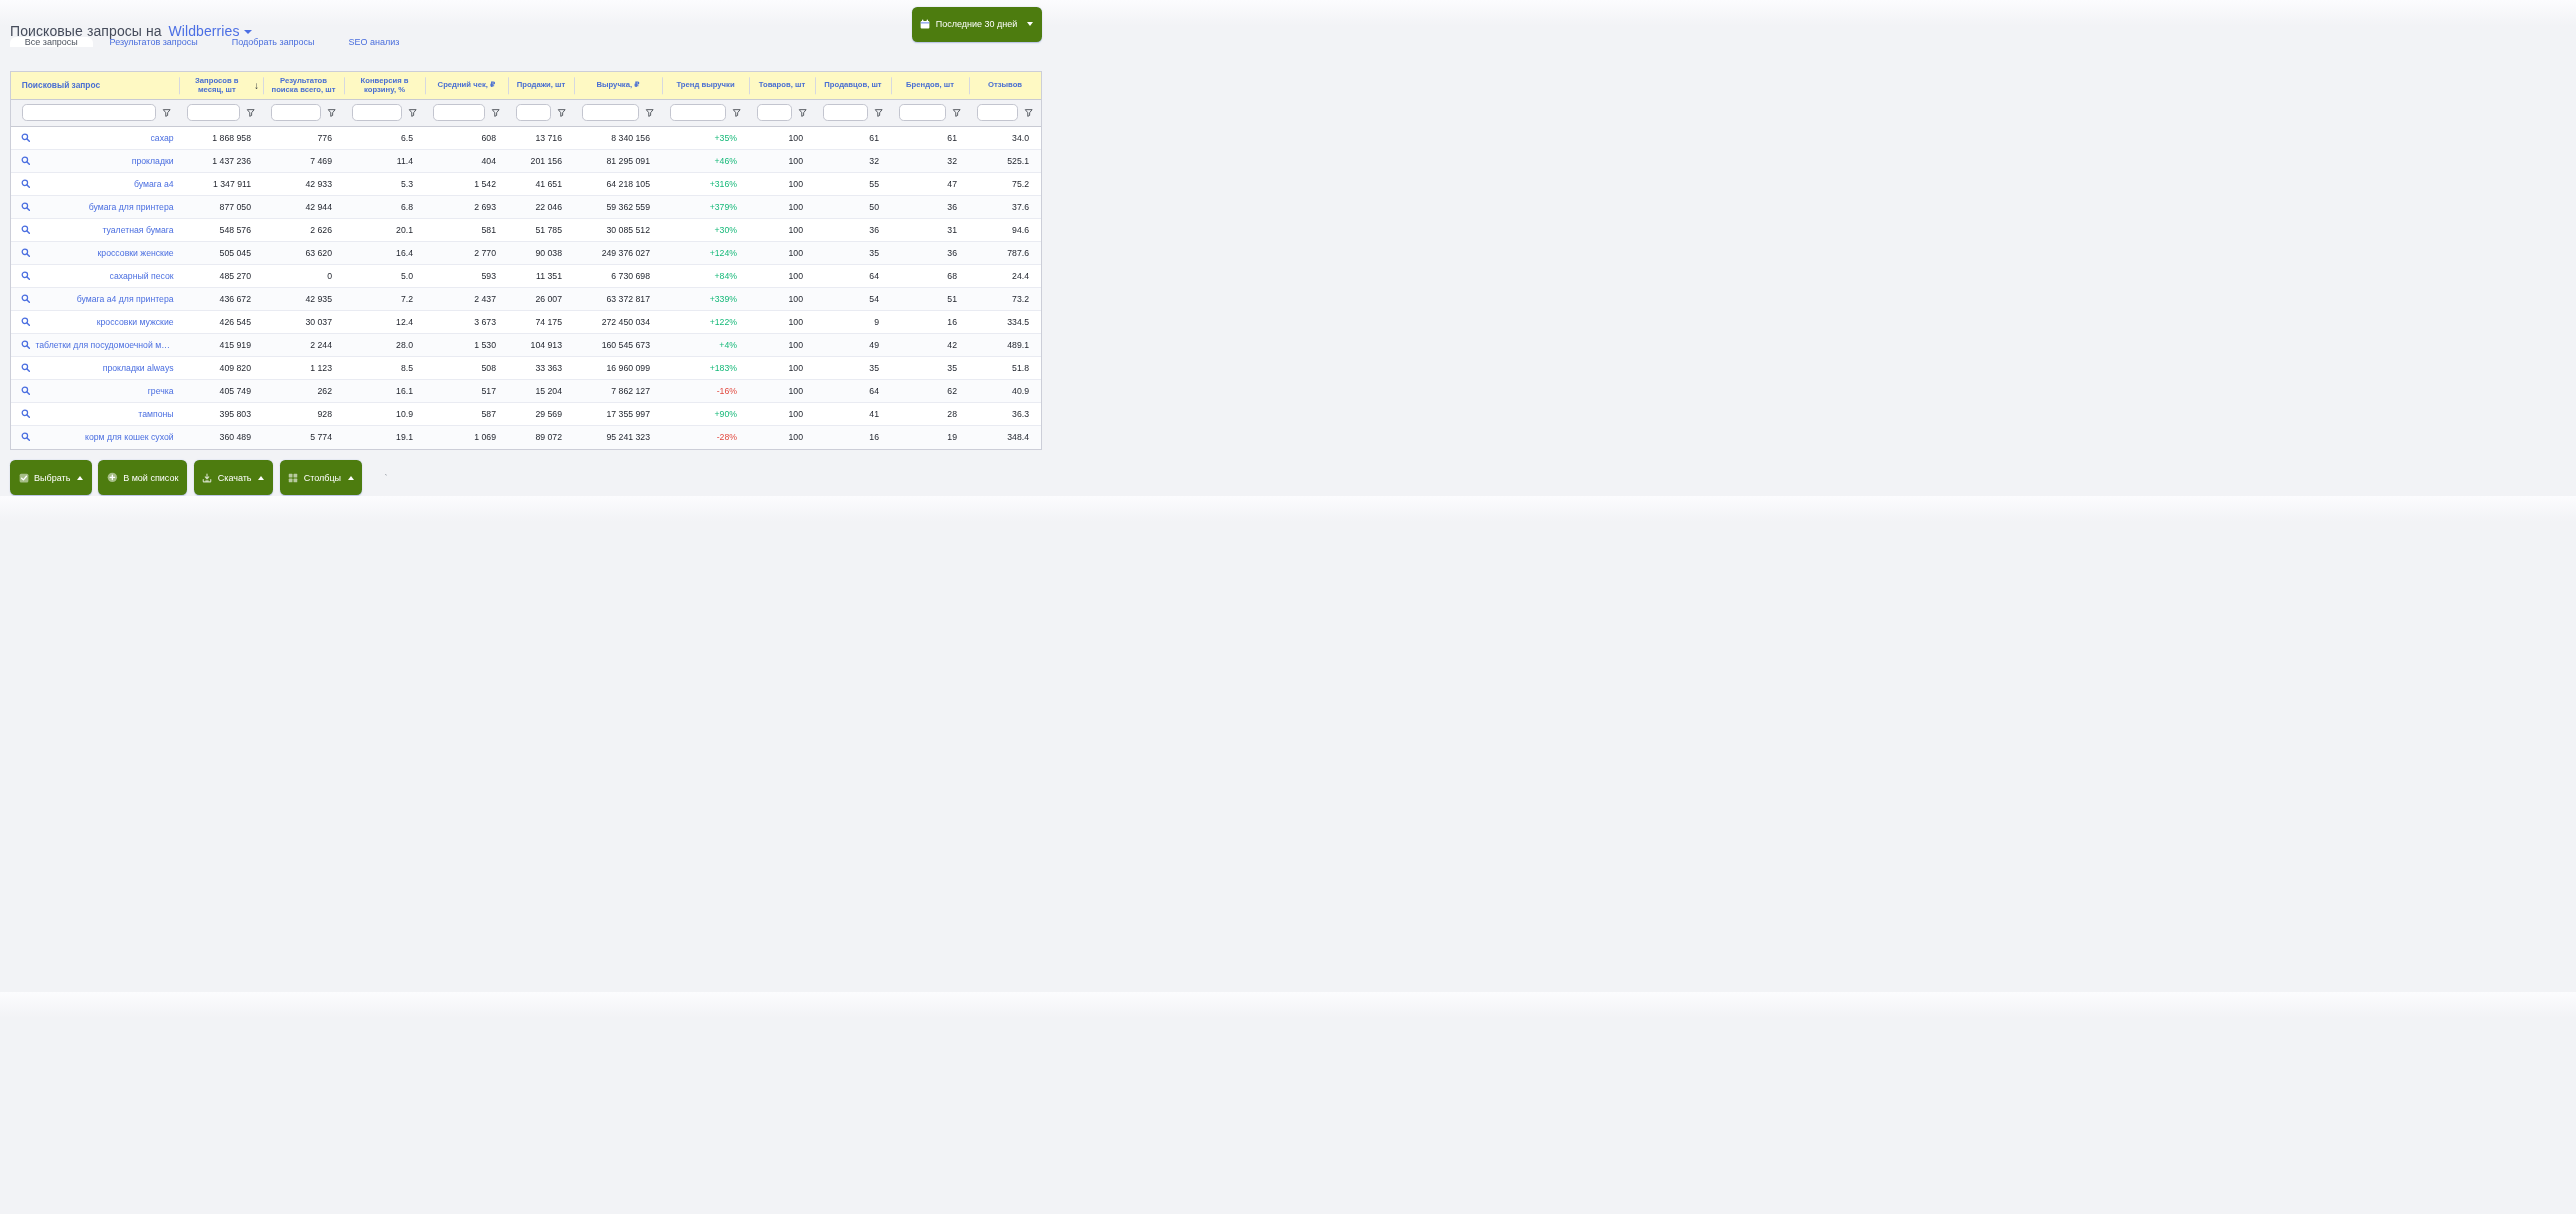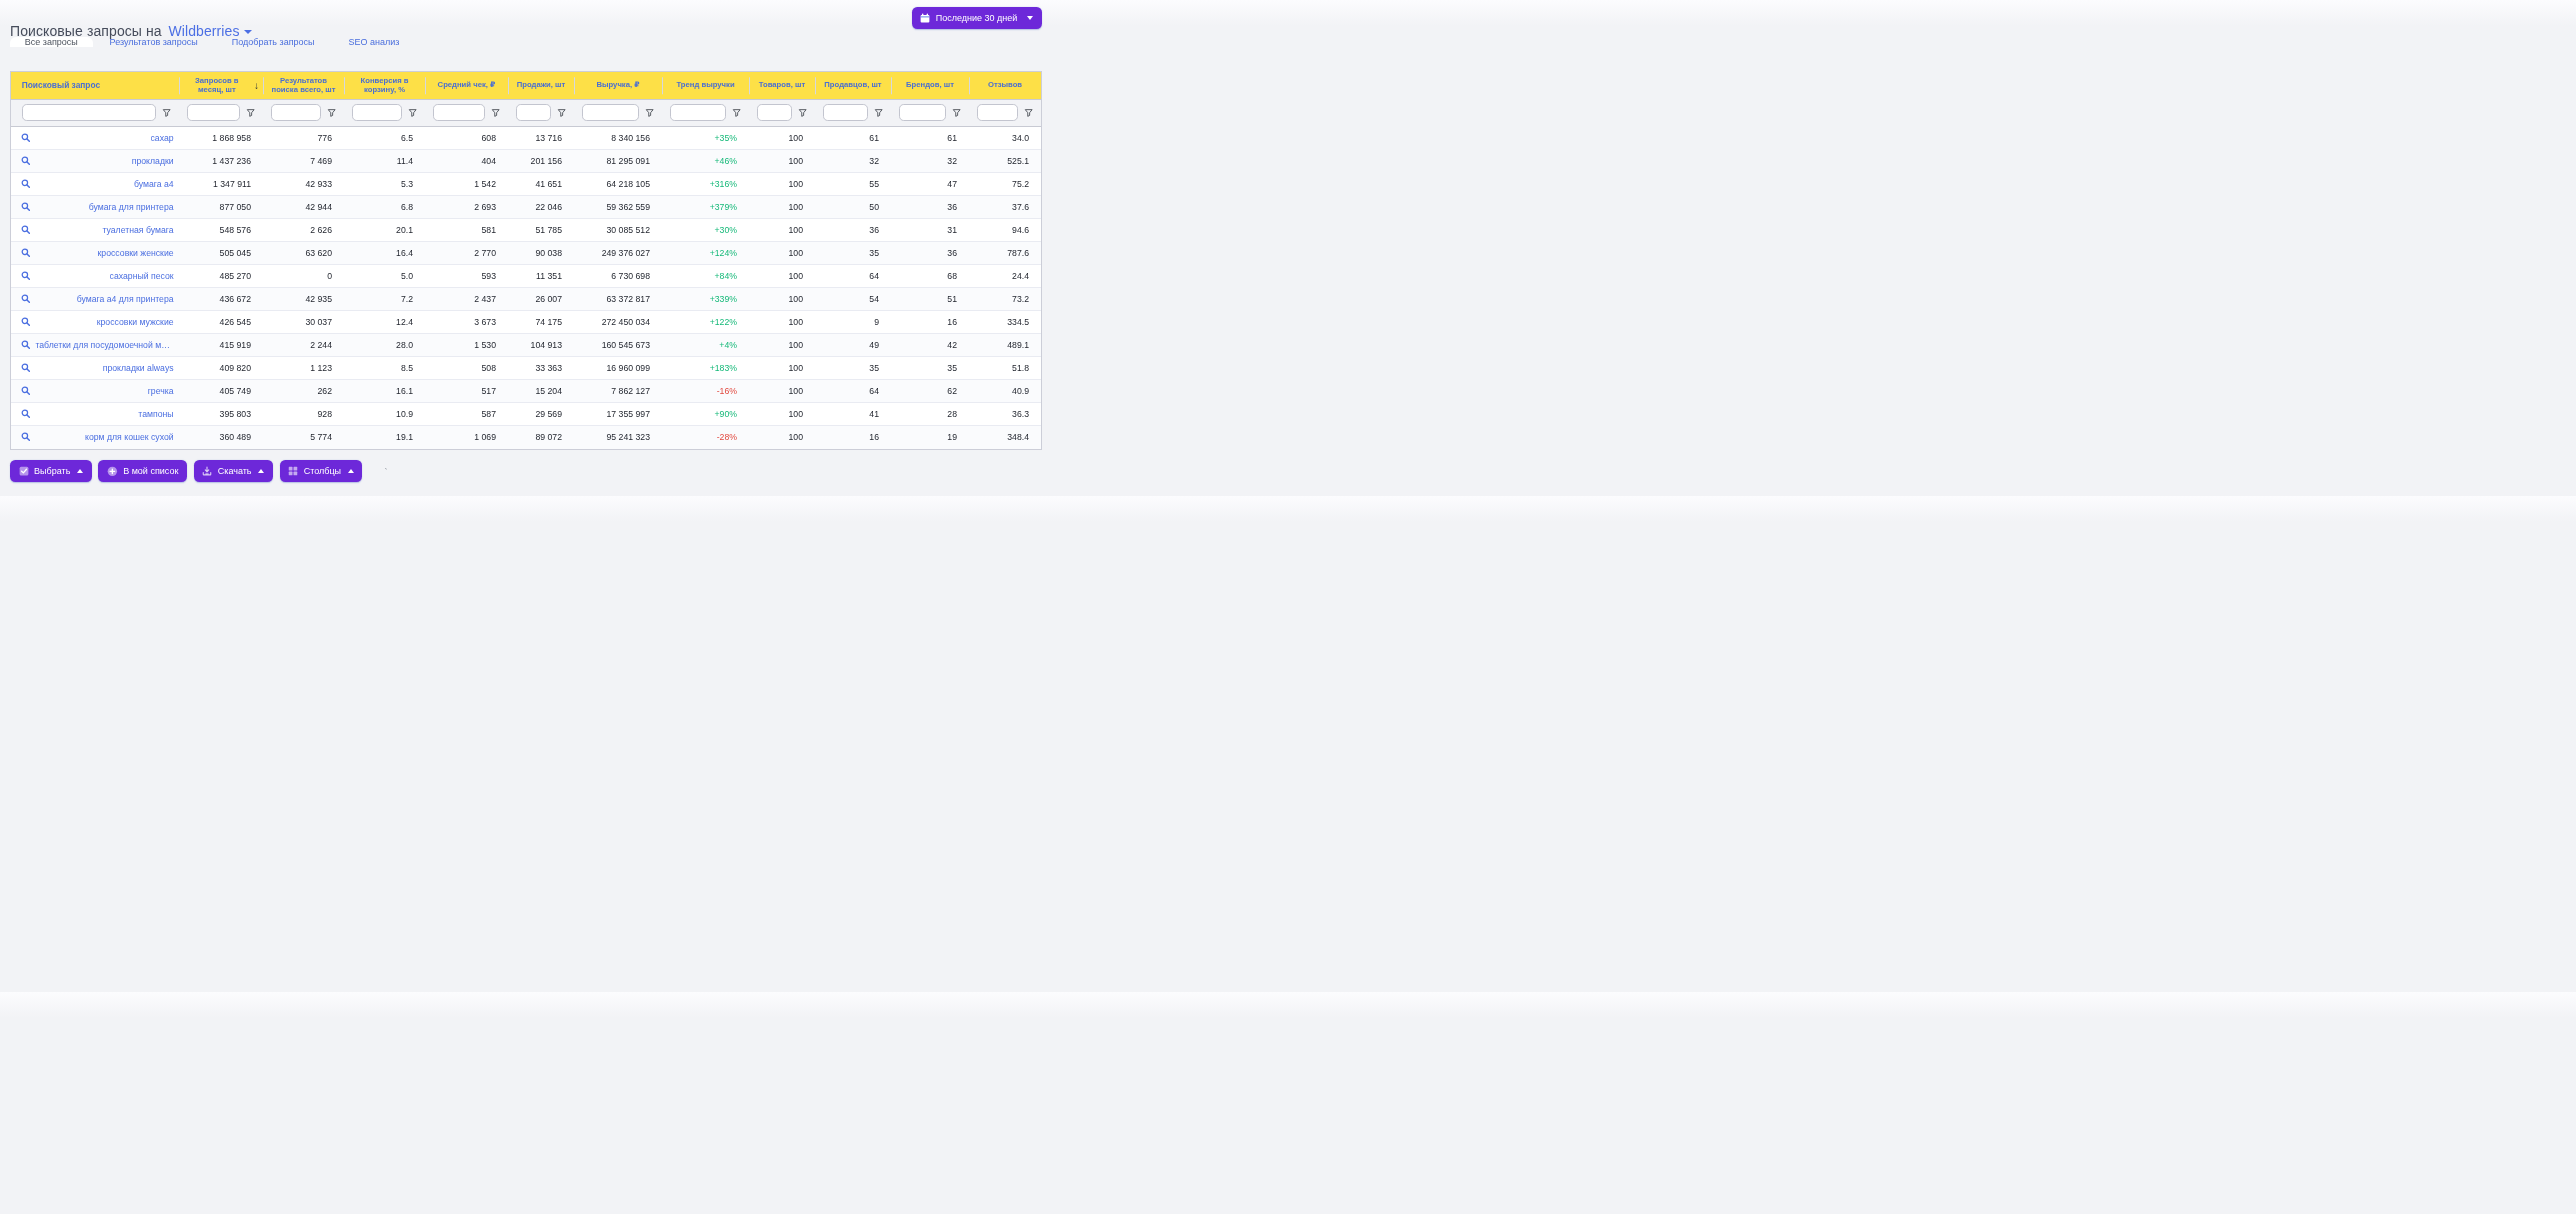--- a/index.html
+++ b/index.html
@@ -14,38 +14,38 @@
   .page { padding:0 10px; }
 
   
   .topbar { display:flex; justify-content:space-between; align-items:flex-start; padding-top:6.7px; height:37px; }
   .title { font-size:14px; font-weight:500; color:#464c5b; margin-top:16px; letter-spacing:0.1px; }
   .title .mp { color:#4c6fe4; margin-left:2.7px; }
   .caret-down { display:inline-block; width:0; height:0; border-left:4px solid transparent; border-right:4px solid transparent; border-top:4.7px solid #4c6fe4; margin-left:4.7px; vertical-align:middle; }
   .caret-down.white { border-top-color:#fff; border-left-width:3.4px; border-right-width:3.4px; border-top-width:4px; }
   .caret-up.white { display:inline-block; width:0; height:0; border-left:3.4px solid transparent; border-right:3.4px solid transparent; border-bottom:4px solid #fff; margin-left:1.3px; }
   .btn {
-    background:#6d28d9; color:#fff; border:none; border-radius:5.4px;
-    height:22px; display:inline-flex; align-items:center; gap:5.4px;
+    background:#4d7c0f; color:#fff; border:none; border-radius:5.4px;
+    height:35px; display:inline-flex; align-items:center; gap:5.4px;
     padding:0 8.7px; font-size:9px; font-family:inherit; cursor:pointer;
     box-shadow:0 0.7px 1.3px rgba(63,92,196,.35);
   }
   .btn svg { flex:0 0 auto; }
 
   
   .tabs { display:flex; align-items:flex-start; height:34px; margin-top:0; }
   .tab { display:flex; align-items:center; padding:0 17px; font-size:9px; color:#4a6edd; cursor:pointer; }
   .tab.active { background:#fff; border-radius:6px 6px 0 0; color:#4e545f; padding:0 14.8px; }
 
   
   .table {
     --cols:168px 84px 81px 81px 83px 66px 88px 87px 66px 76px 78px 72px;
     width:1032px; border:0.7px solid #ccced8; background:#fff;
   }
-  .thead { display:grid; grid-template-columns:var(--cols); background:#fde047; height:27px; }
+  .thead { display:grid; grid-template-columns:var(--cols); background:#fef9c3; height:27px; }
   .th { position:relative; display:flex; align-items:center; justify-content:center; text-align:center;
         color:#4a6fd2; font-weight:700; font-size:7.7px; line-height:1.16; padding:1.3px 4px; cursor:pointer; }
   .th.c0 { justify-content:flex-start; text-align:left; padding-left:10.7px; font-size:8.4px; }
   .th + .th::before { content:""; position:absolute; left:0; top:50%; transform:translateY(-50%); width:0.7px; height:17.4px; background:#d6d8e0; }
   .sort { font-weight:400; font-size:10px; color:#2b2f38; margin-left:3.4px; }
 
   .tfilter { display:grid; grid-template-columns:var(--cols); background:#f2f3f6; height:27.5px;
              border-top:0.7px solid #c8cad3; border-bottom:0.7px solid #c8cad3; }
   .tf { display:flex; align-items:center; padding:0 7.4px 0 8px; }
   .tf.c0 { padding-left:10.7px; }

